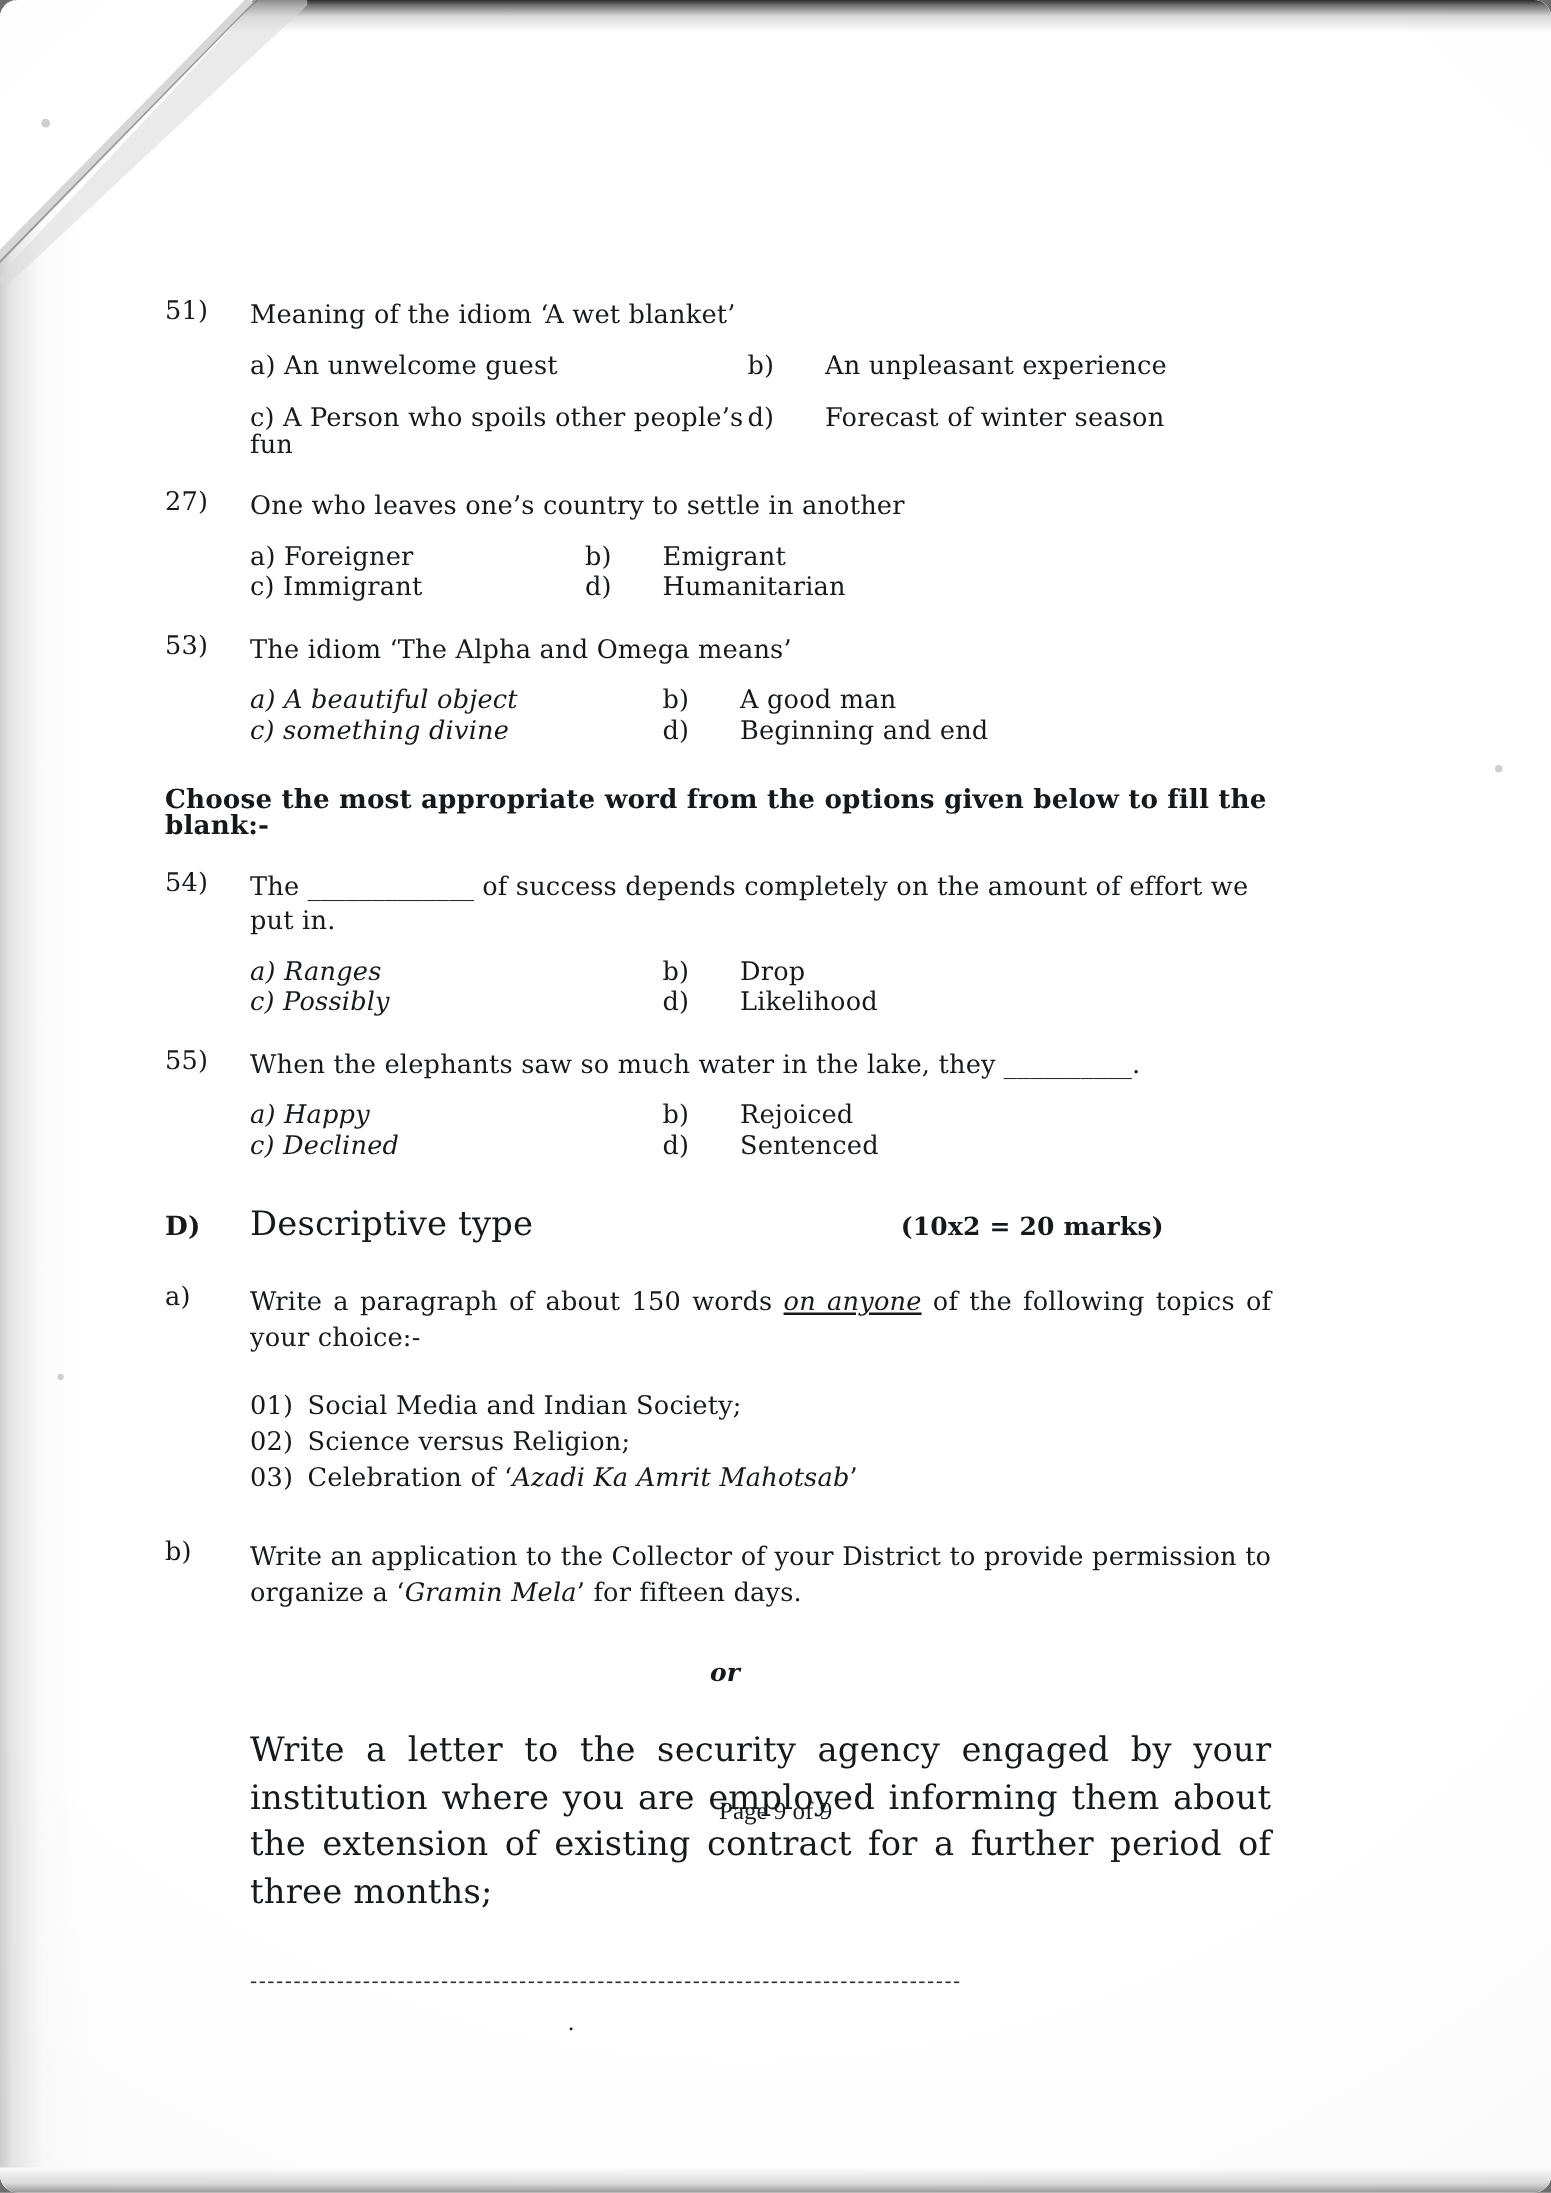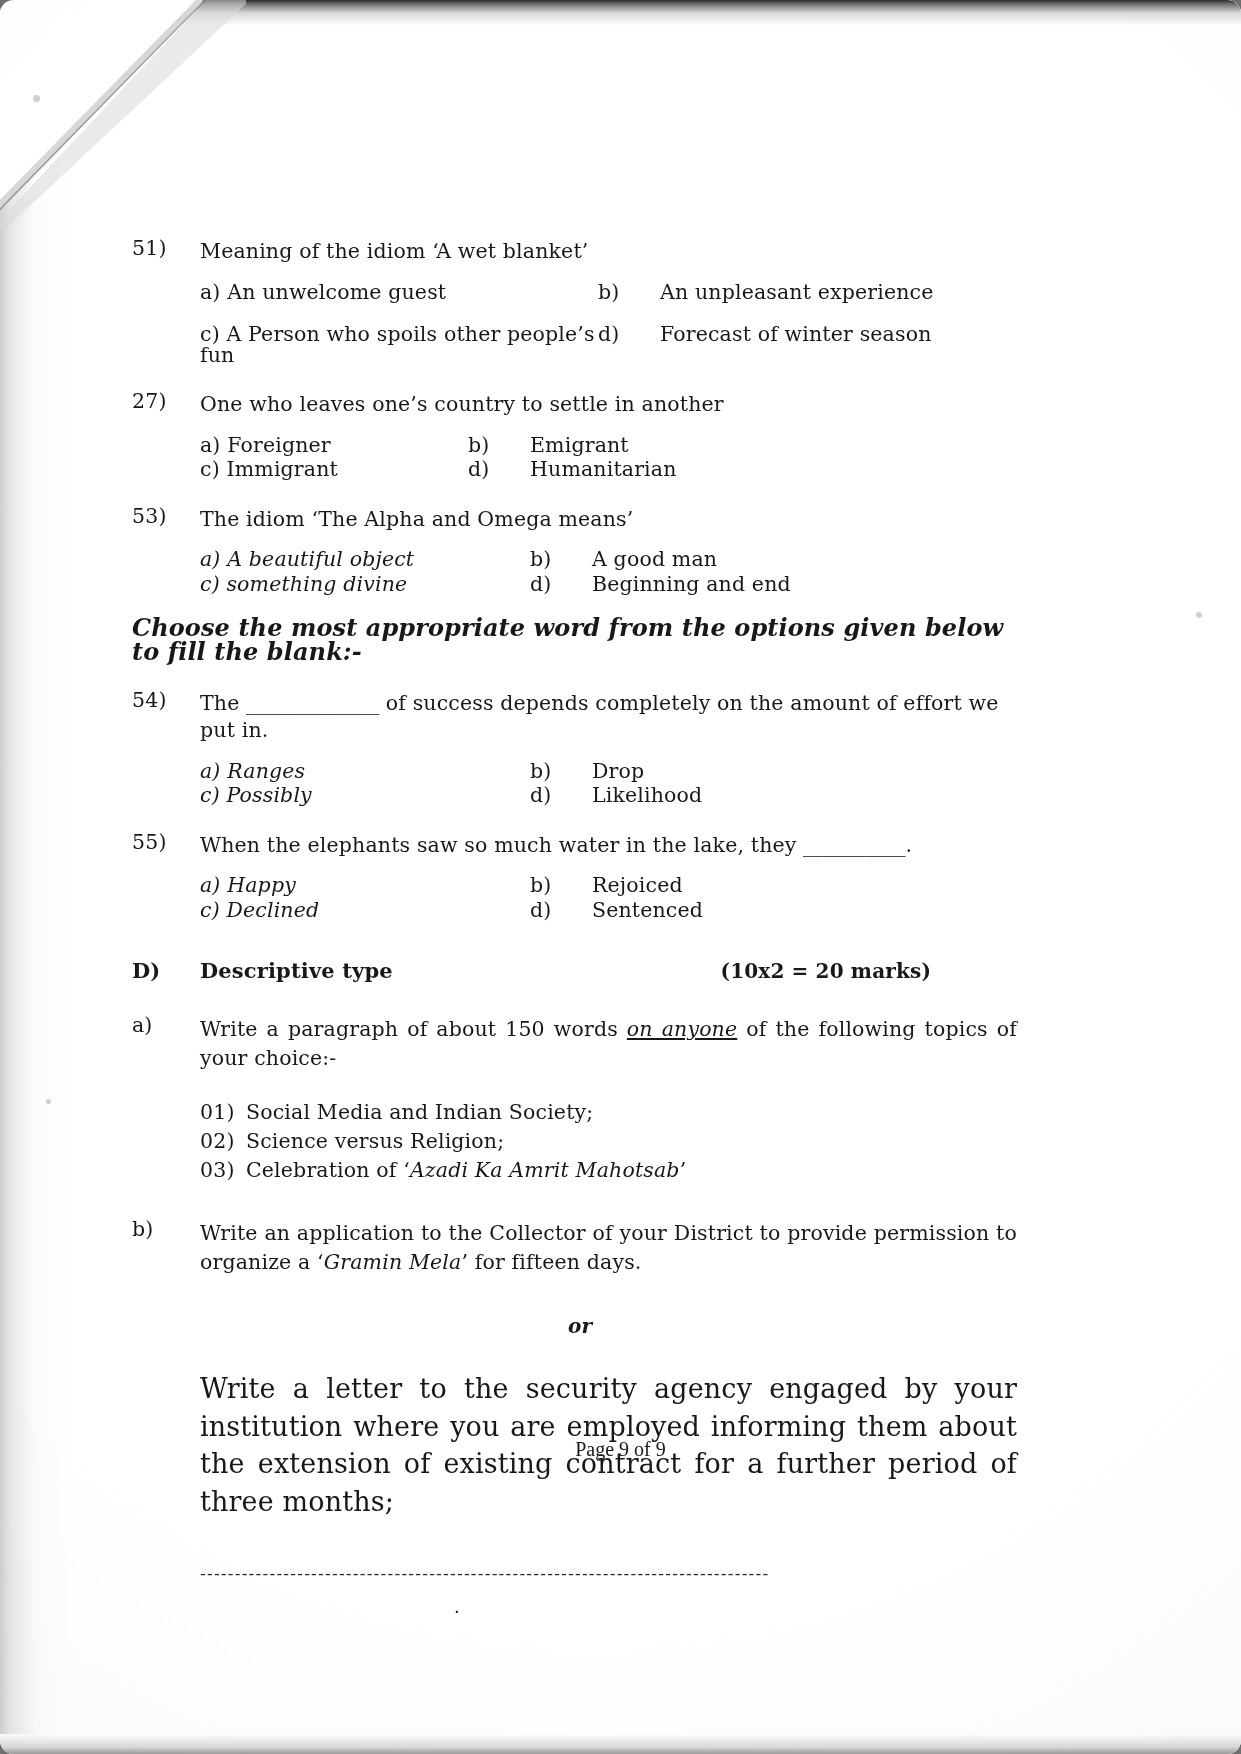--- a/index.html
+++ b/index.html
@@ -112,41 +112,40 @@
   
   .cols-a .opt-left  { width: 398px; }
   .cols-a .opt-right { width: 420px; }
   .cols-b .opt-left  { width: 268px; }
   .cols-b .opt-right { width: 420px; }
   .cols-c .opt-left  { width: 330px; font-style: italic; }
   .cols-c .opt-right { width: 420px; }
 
   .section-head {
     font-weight: bold;
-    font-size: 24px;
-    margin-top: 22px;
+    font-size: 21px;
+    margin-top: 34px;
     margin-left: 0px;
     letter-spacing: 0.1px;
-    font-style: italic;
   }
 
   .d-head {
     display: flex;
     align-items: baseline;
     margin-top: 40px;
   }
   .d-head .d-key {
     width: 68px;
     flex: 0 0 68px;
     font-weight: bold;
     font-size: 21px;
   }
   .d-head .d-title {
-    font-weight: bold;
-    font-size: 21px;
+    font-weight: normal;
+    font-size: 27px;
     flex: 1;
   }
   .d-head .d-marks {
     font-weight: bold;
     font-size: 20px;
     white-space: nowrap;
     padding-right: 86px;
   }
 
   .sub {

